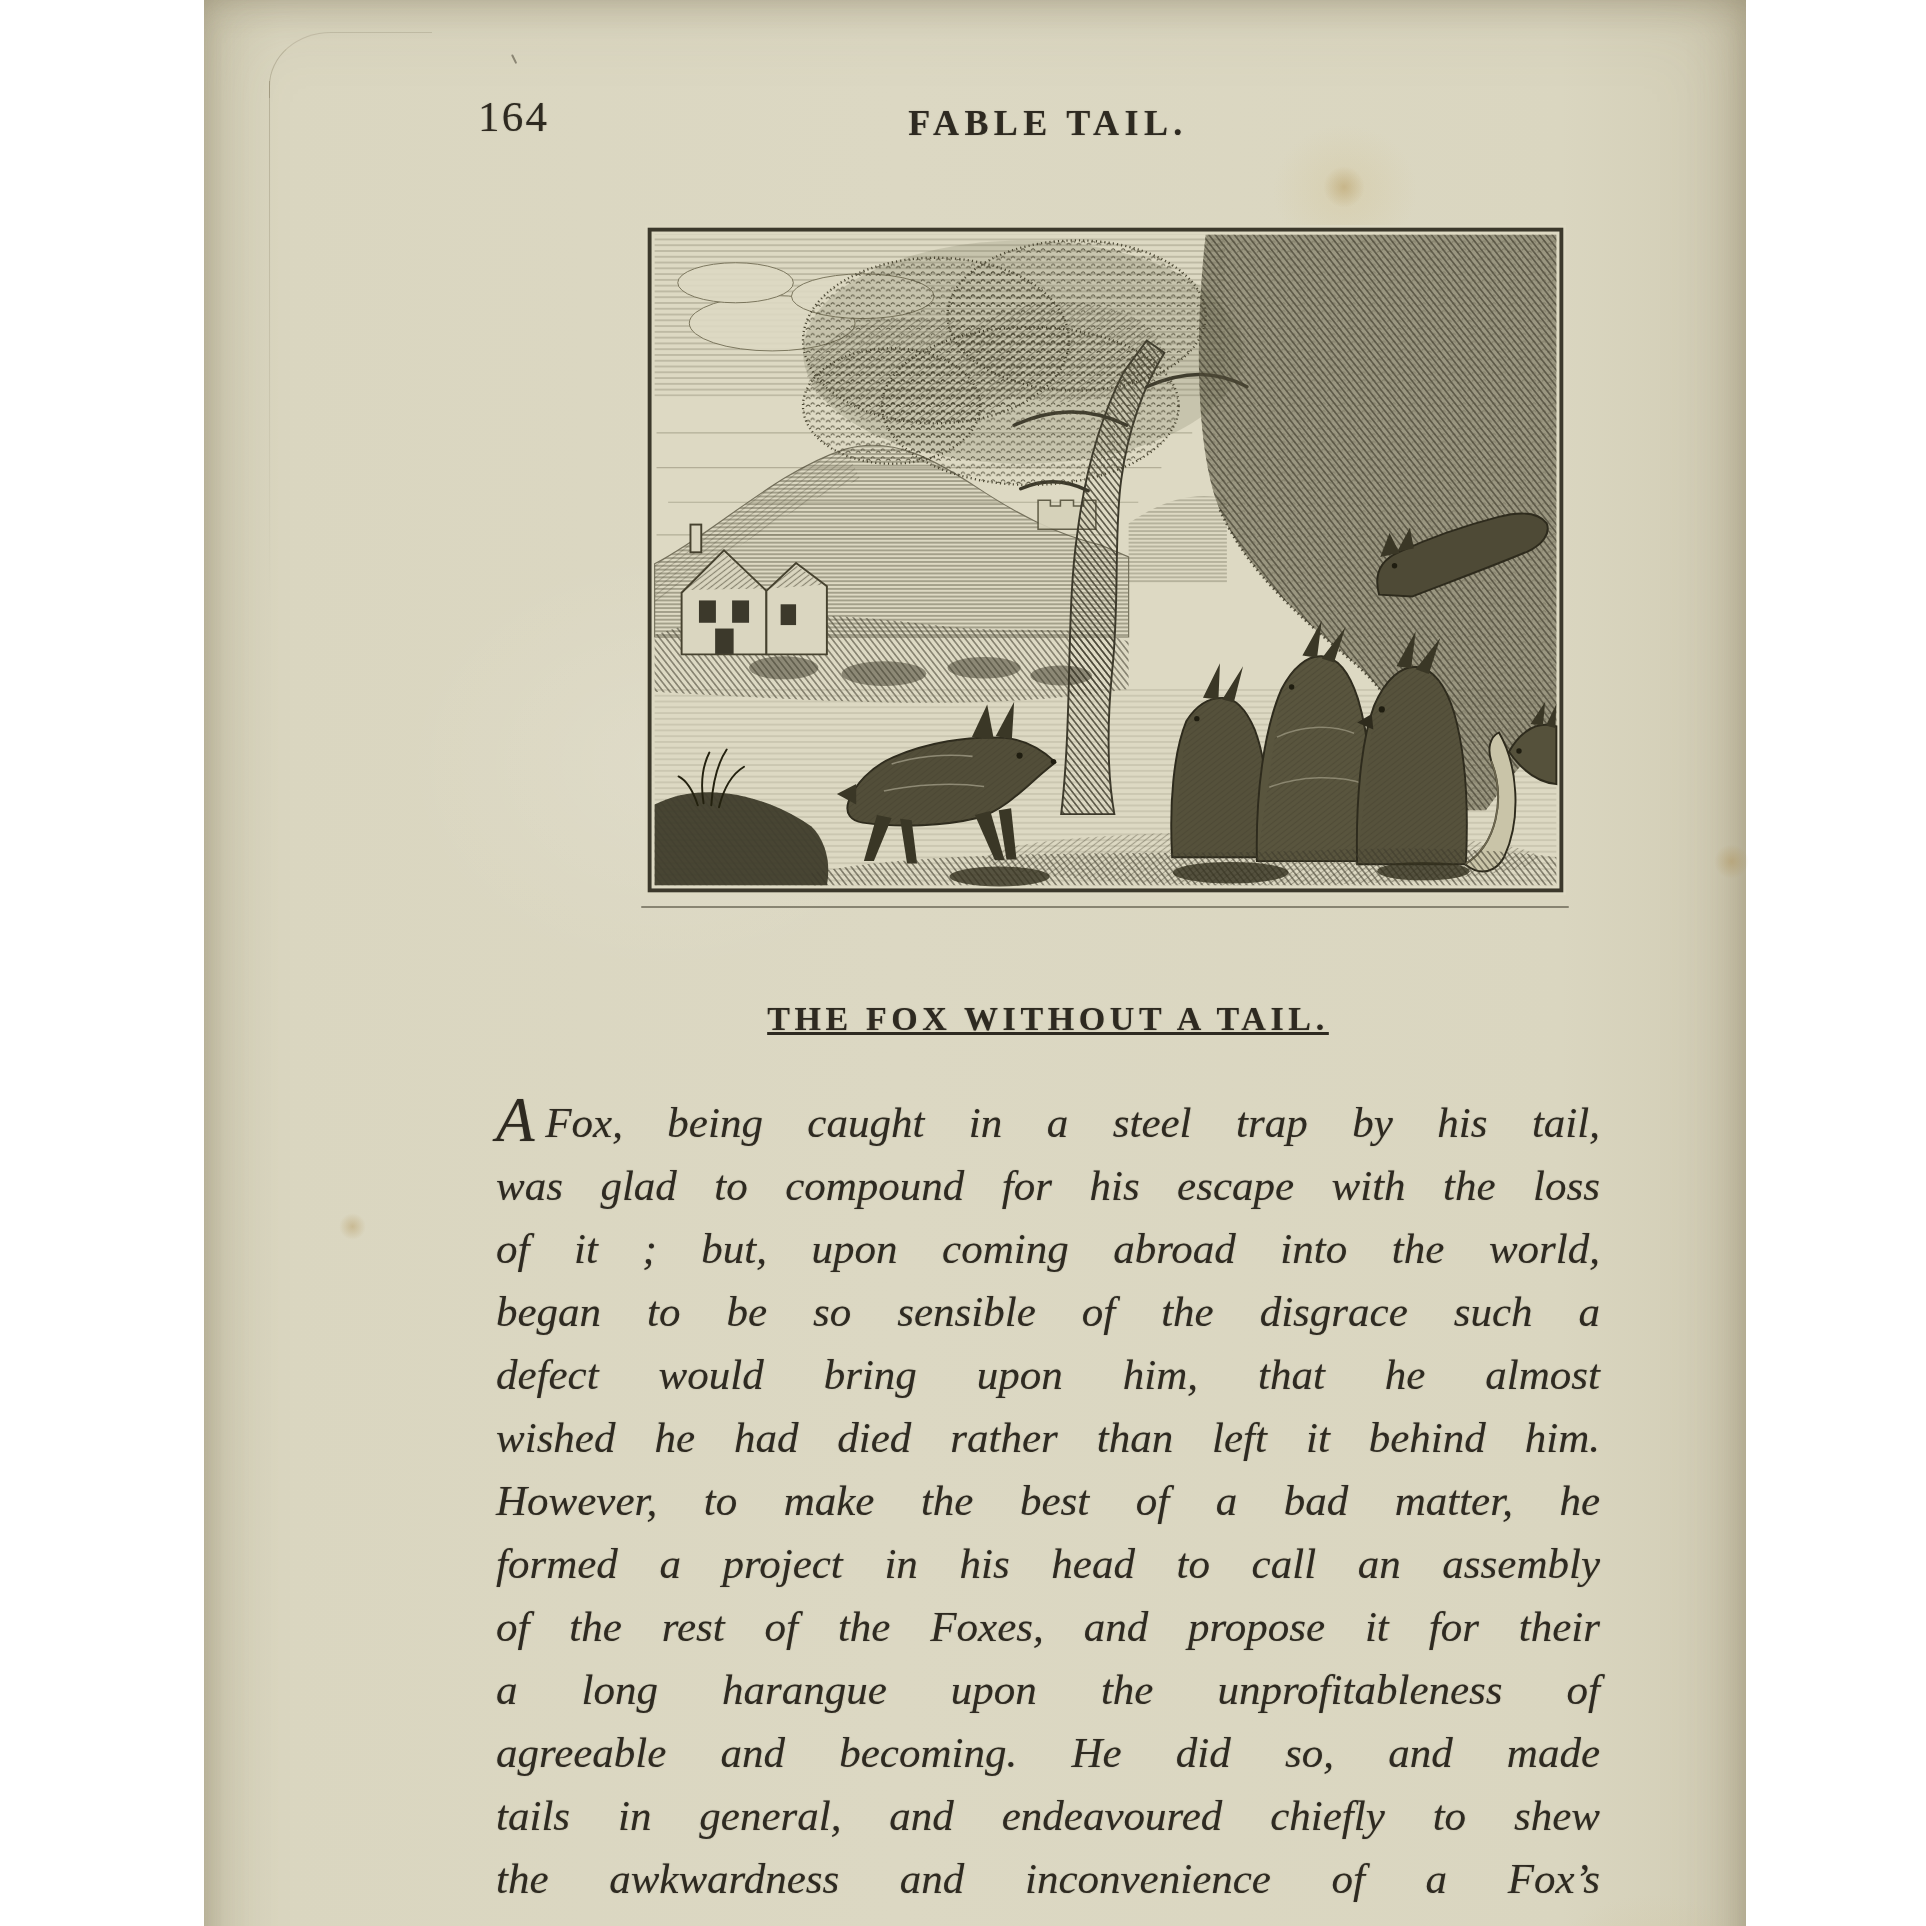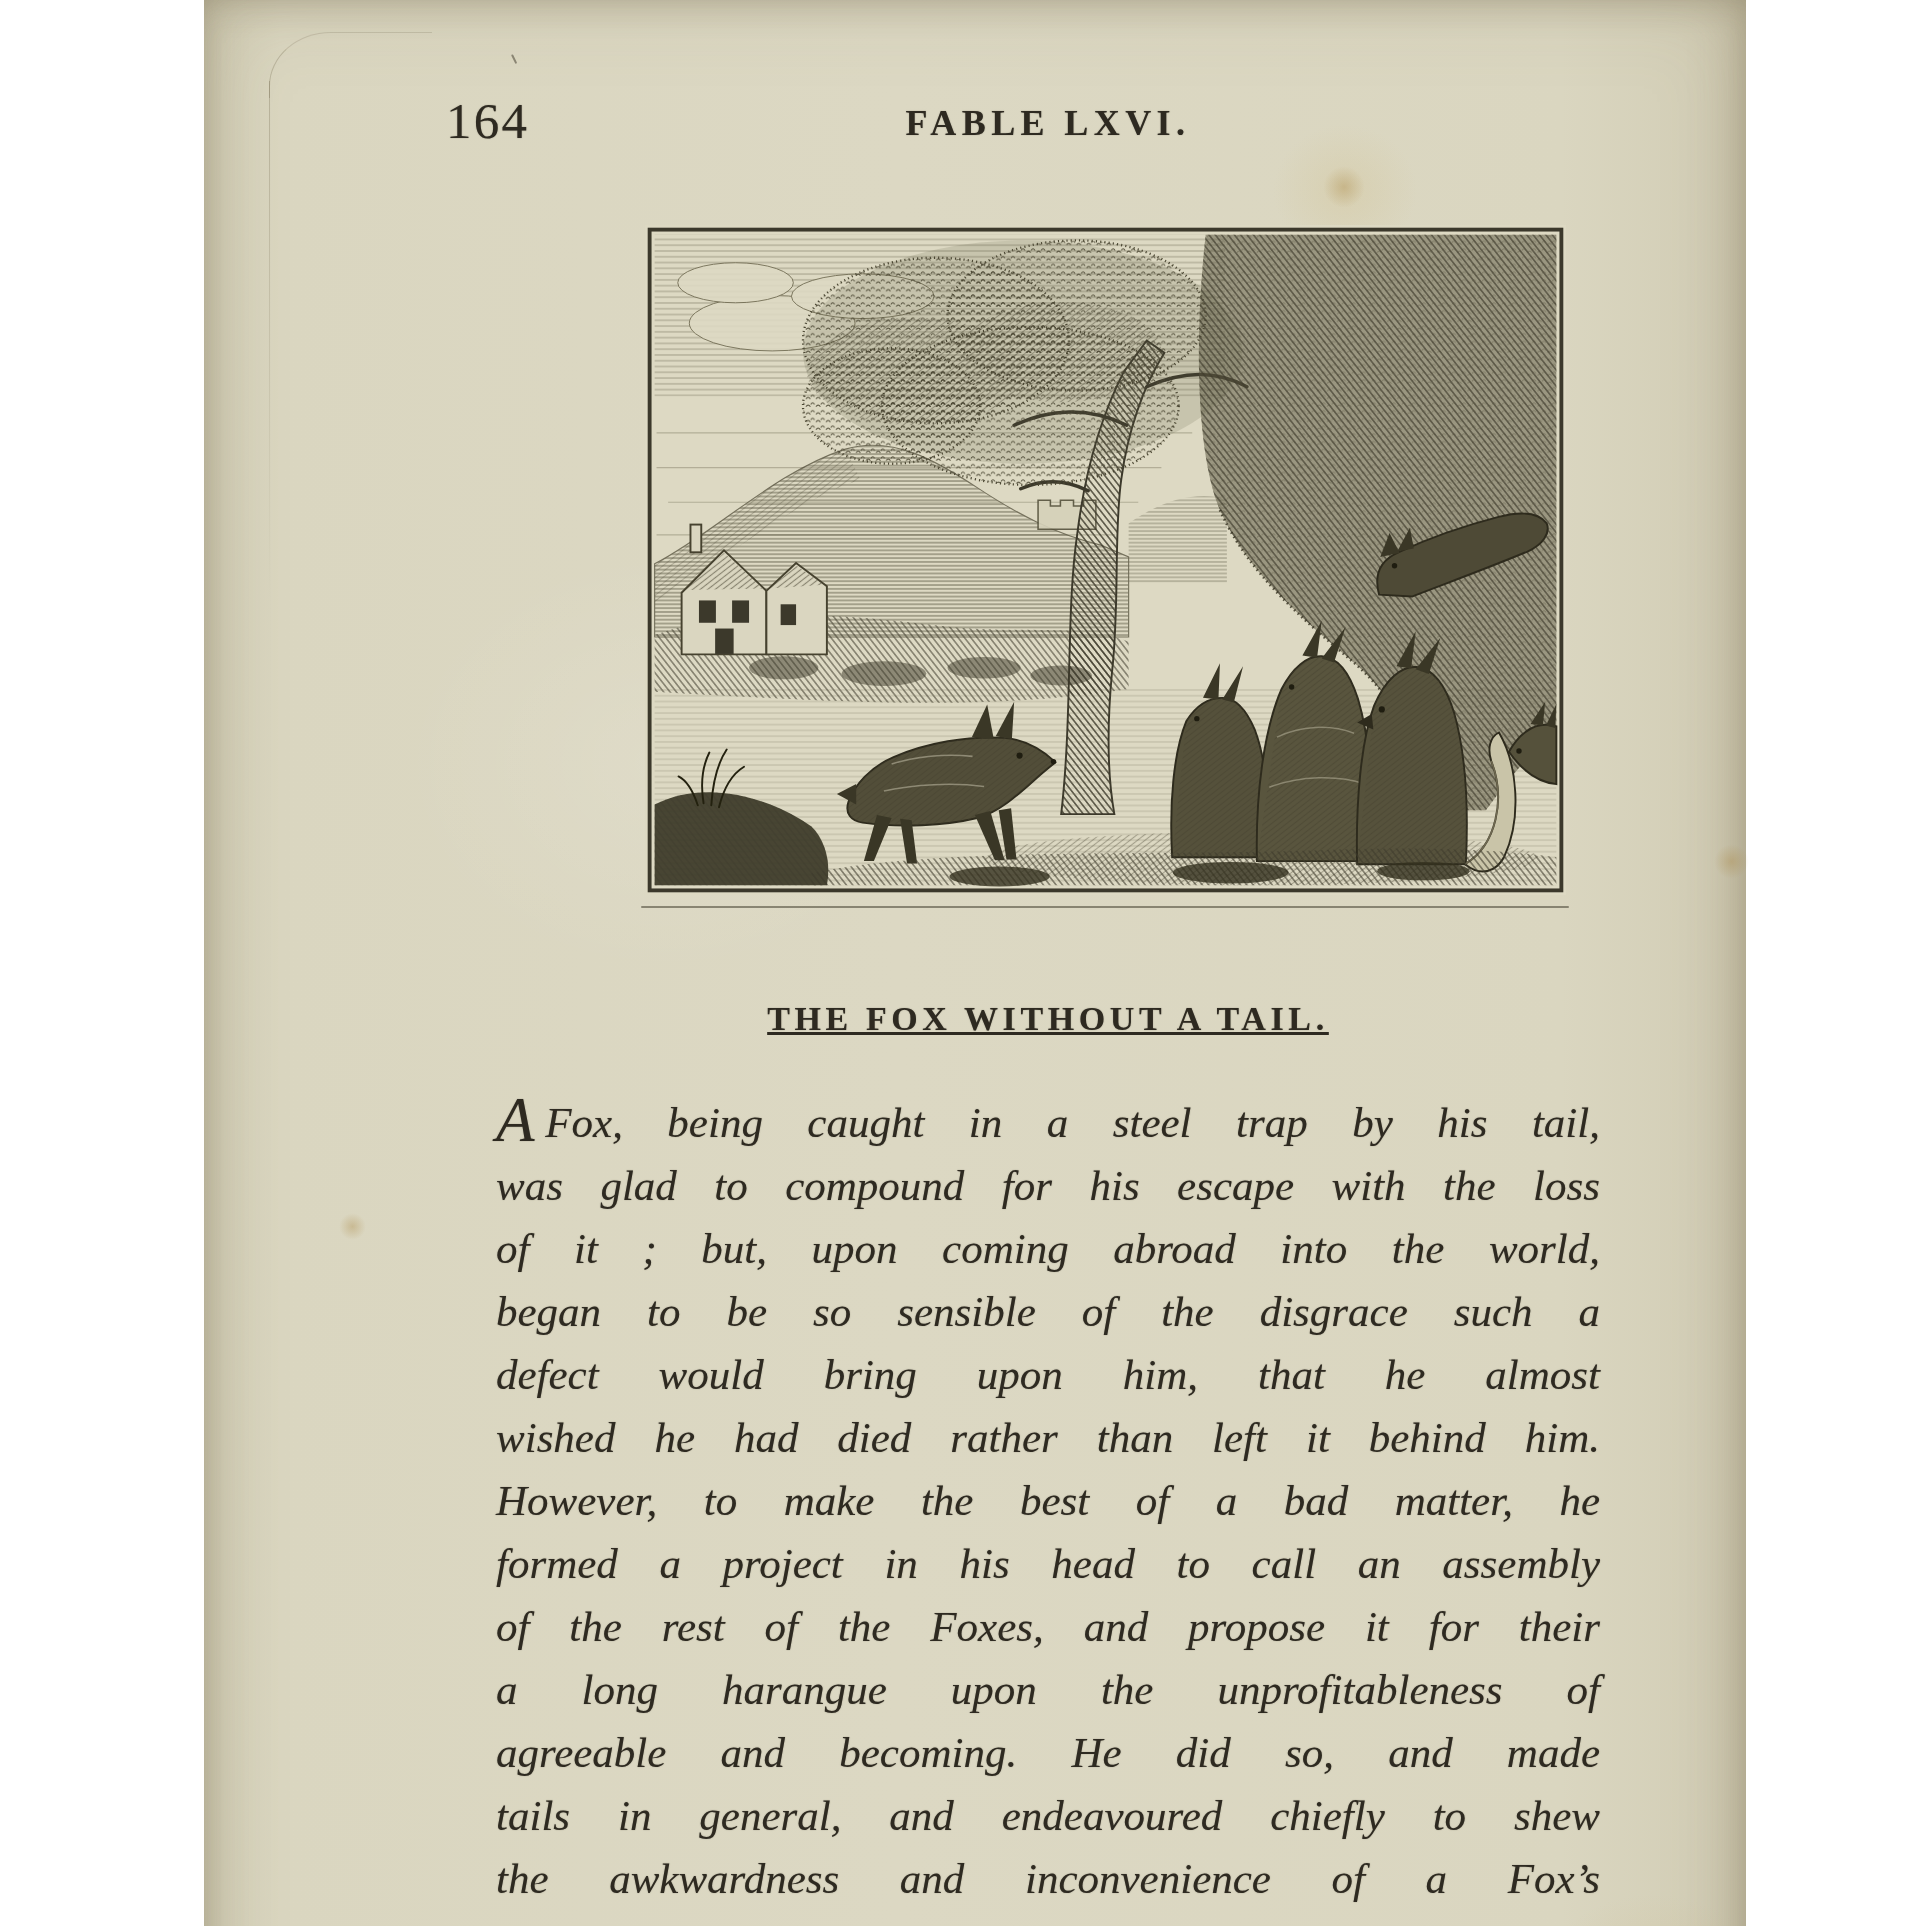--- a/index.html
+++ b/index.html
@@ -31,21 +31,21 @@
   .emboss-v{position:absolute;left:65px;top:81px;width:1.2px;height:520px;
     background:linear-gradient(rgba(118,108,82,.34), rgba(118,108,82,0));}
   .emboss-c{position:absolute;left:65px;top:32px;width:162px;height:65px;
     border-left:1.2px solid rgba(118,108,82,.32);border-top:1.2px solid rgba(118,108,82,.22);
     border-top-left-radius:62px 54px;}
   .speck{position:absolute;left:305px;top:58px;width:10px;height:2.3px;background:rgba(60,54,40,.5);
     transform:rotate(64deg);border-radius:1.2px;}
 
   
   .ink{color:#2e2a21;text-shadow:0 0 1.2px rgba(46,42,33,.45);}
-  .pageno{position:absolute;left:242px;top:92px;font-size:51px;letter-spacing:2.3px;}
+  .pageno{position:absolute;left:274px;top:92px;font-size:43px;letter-spacing:2.3px;}
   .running-header{position:absolute;left:292px;top:102px;width:1104px;text-align:center;
     font-size:36px;font-weight:700;letter-spacing:5.4px;}
   .figure{position:absolute;left:441px;top:225px;width:921px;height:670px;}
   .figure svg{display:block;width:100%;height:100%;}
   .figure-rule{position:absolute;left:437px;top:906px;width:928px;height:1.9px;
     background:rgba(68,63,48,.55);border-radius:1.2px;}
   .fable-title{position:absolute;left:292px;top:1000px;width:1104px;text-align:center;
     font-size:34px;font-weight:700;letter-spacing:4.6px;text-decoration:underline;}
   .fable-body{position:absolute;left:292px;top:1091px;width:1104px;
     font-size:43px;line-height:63px;word-spacing:2.3px;}
@@ -61,21 +61,21 @@
   <div class="emboss-c"></div>
   <div class="emboss-v"></div>
   <div class="speck"></div>
   <div class="spot tan" style="left:1119px;top:166px;width:42px;height:42px;"></div>
   <div class="spot tan" style="left:1510px;top:844px;width:35px;height:35px;"></div>
   <div class="spot tan" style="left:135px;top:1213px;width:27px;height:27px;"></div>
 
   <div class="spot dark" style="left:460px;top:287px;width:10.8px;height:10.8px;"></div>
 
   <div class="pageno ink">164</div>
-  <div class="running-header ink">FABLE LXVI.</div>
+  <div class="running-header ink">FABLE TAIL.</div>
 
   <div class="figure">
     <svg viewBox="0 0 2390 1740" preserveAspectRatio="none">
       <title>Engraved plate: a fox that has lost his tail addresses an assembly of seated foxes beneath a large tree, with hills, a cottage and a distant tower in the background.</title>
       <defs>
         <pattern id="hx" patternUnits="userSpaceOnUse" width="24" height="15">
           <path d="M0 7.5 H24" stroke="#59553f" stroke-width="2.6"></path>
         </pattern>
         <pattern id="hx2" patternUnits="userSpaceOnUse" width="24" height="10">
           <path d="M0 5 H24" stroke="#4e4a37" stroke-width="2.8"></path>

